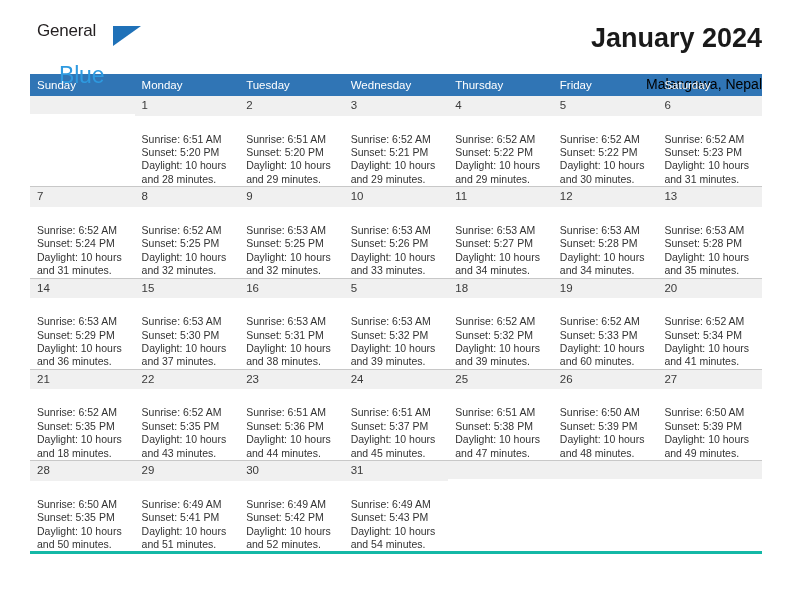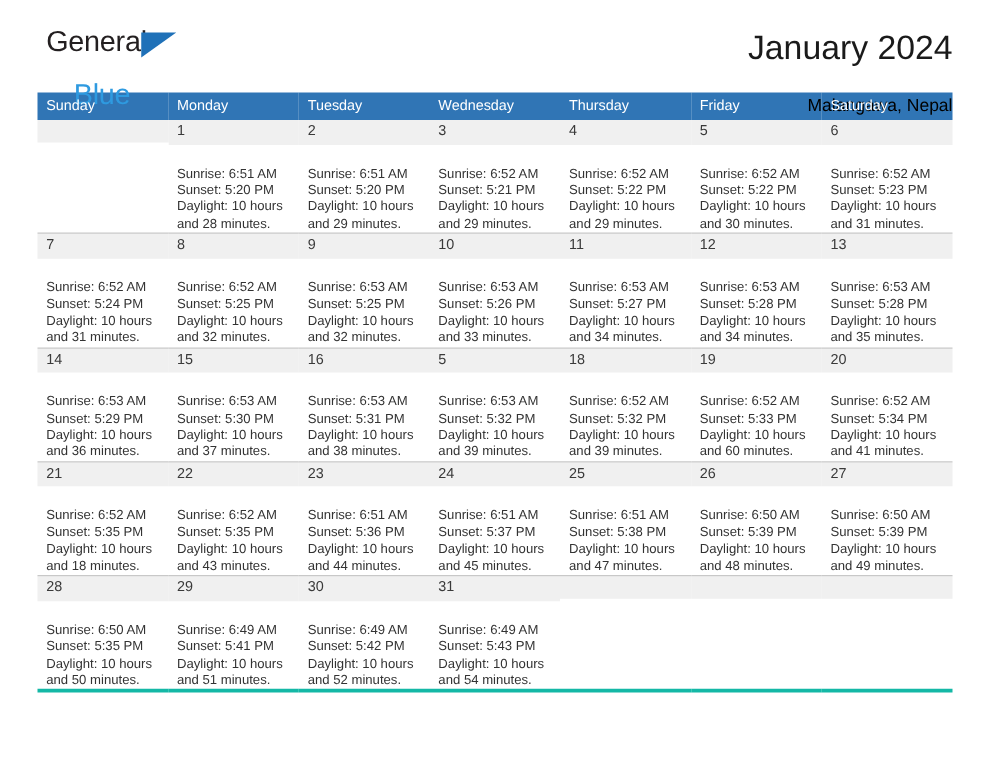--- a/index.html
+++ b/index.html
@@ -35,21 +35,21 @@
     display: block;
     line-height: 1;
     padding-left: 7px;
   }
   .brand-row {
     position: relative;
     display: block;
     height: 26px;
   }
   .brand-general {
-    font-size: 23px;
+    font-size: 17px;
     color: #231f20;
     letter-spacing: -0.2px;
     font-family: "Liberation Sans", sans-serif;
   }
   .brand-triangle {
     position: absolute;
     top: 4px;
     left: 76px;
     width: 0;
     height: 0;
@@ -64,21 +64,21 @@
     padding-left: 22px;
     letter-spacing: -0.2px;
   }
   .title-block {
     text-align: right;
     padding-top: 2px;
   }
   .cal-title {
     font-size: 27px;
     color: #1a1a1a;
-    font-weight: normal;
+    font-weight: bold;
     line-height: 1.05;
     margin: 0;
     letter-spacing: 0px;
   }
   .cal-location {
     font-size: 14px;
     color: #000000;
     margin-top: 25px;
     line-height: 1;
   }

